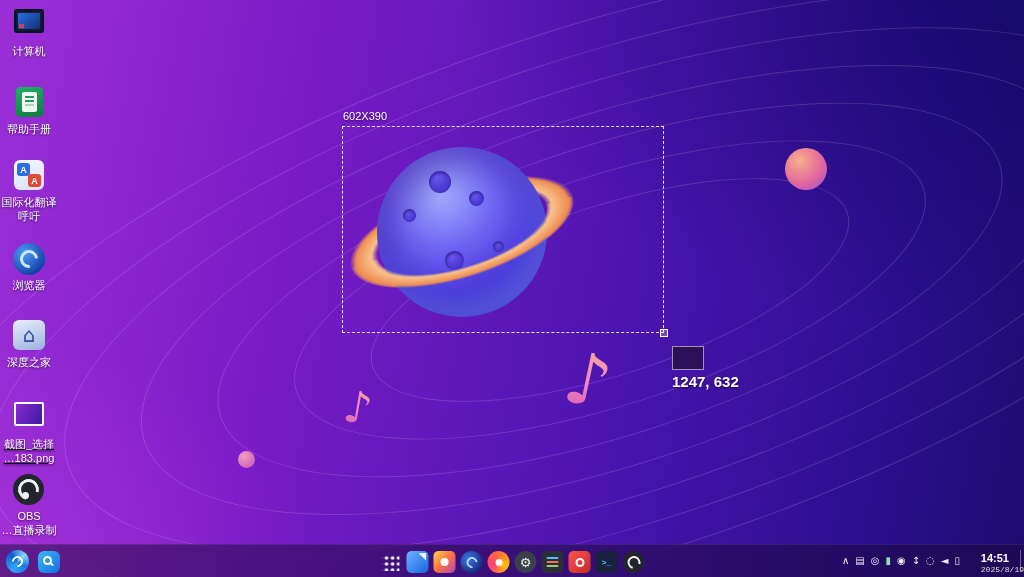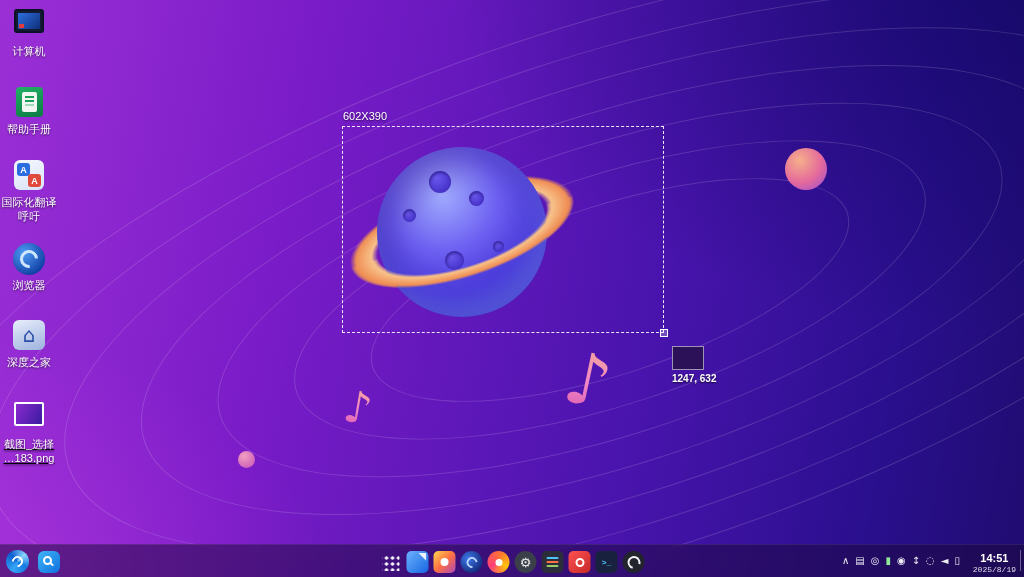--- a/index.html
+++ b/index.html
@@ -52,21 +52,21 @@
 
   
   .sel-rect { position:absolute; left:342px; top:126px; width:322px; height:207px;
     border:1px dashed rgba(255,255,255,.9); }
   .sel-size { position:absolute; left:343px; top:110px; color:#fff; font-size:11px;
     text-shadow:0 1px 2px rgba(0,0,0,.6); }
   .sel-handle { position:absolute; left:660px; top:329px; width:8px; height:8px;
     border:1px solid #fff; background:rgba(255,255,255,.25); }
   .magnifier { position:absolute; left:672px; top:346px; width:32px; height:24px;
     background:#2c1058; border:1px solid rgba(255,255,255,.55); }
-  .coords { position:absolute; left:672px; top:373px; color:#fff; font-size:10px;
+  .coords { position:absolute; left:672px; top:373px; color:#fff; font-size:15px;
     font-weight:bold; text-shadow:0 1px 2px rgba(0,0,0,.7); }
 
   
   .di { position:absolute; left:0; width:58px; text-align:center; cursor:default; }
   .di .ic { width:32px; height:32px; margin:0 auto 3px auto; position:relative; }
   .di .lbl { color:#fff; font-size:11px; line-height:1.3;
     text-shadow:0 1px 2px rgba(0,0,0,.65); }
 
   .ic-computer { width:30px; height:24px; margin:3px auto 0; border-radius:3px;
     background:#141a33; border:2px solid #0c1226; position:relative; }
@@ -115,21 +115,21 @@
     background:rgba(28,8,58,.50); border-top:1px solid rgba(255,255,255,.08);
     backdrop-filter:blur(6px); }
   .tb-left { position:absolute; left:6px; bottom:4px; display:flex; gap:9px; align-items:center; }
   .tb-center { position:absolute; left:50%; bottom:4px; transform:translateX(-50%);
     display:flex; gap:5px; align-items:center; }
   .tb-tray { position:absolute; right:64px; bottom:0; height:33px; display:flex; gap:6px;
     align-items:center; color:rgba(255,255,255,.92); font-size:10px;
     font-family:"DejaVu Sans",sans-serif; }
   .tb-tray .ti { cursor:pointer; line-height:1; }
   .ti.batt { color:#8fe79a; }
-  .tb-clock { position:absolute; right:8px; bottom:3px; text-align:center; color:#fff; cursor:pointer; }
+  .tb-clock { position:absolute; right:0; bottom:3px; text-align:left; color:#fff; cursor:pointer; }
   .tb-clock .t { font-size:11px; font-weight:bold; line-height:1.2; }
   .tb-clock .d { font-size:8px; opacity:.85;font-family:Liberation Mono, monospace; }
   .tb-edge { position:absolute; right:2px; bottom:6px; width:2px; height:21px;
     border-left:1px solid rgba(255,255,255,.35); cursor:pointer; }
 
   .launcher { width:23px; height:23px; border-radius:50%;
     background:conic-gradient(from 210deg, #35a3f5, #0b5fd0 30%, #8cd4ff 55%, #1479e0 75%, #35a3f5);
     position:relative; cursor:pointer; }
   .launcher .c { position:absolute; left:6px; top:6px; width:11px; height:11px; border-radius:50%;
     border:2.5px solid #fff; border-left-color:transparent; transform:rotate(-45deg); }
@@ -251,20 +251,30 @@
   </div>
   <div class="di" style="top:398px;text-decoration:underline;">
     <div class="ic">
         <div class="ic-shot">
           <div class="thumb"></div>
         </div>
       </div>
     <div class="lbl">截图_选择</div>
     <div class="lbl">…183.png</div>
   </div>
+  <div class="di" style="top:474px;">
+    <div class="ic">
+        <div class="ic-obs">
+          <div class="arc"></div>
+          <div class="dot"></div>
+        </div>
+      </div>
+    <div class="lbl">OBS</div>
+    <div class="lbl">…直播录制</div>
+  </div>
 
   <div id="taskbar">
     <div class="tb-left">
       <div class="launcher">
           <div class="c"></div>
         </div>
       <div class="searchbtn">
           <div class="m"></div>
         </div>
     </div>

